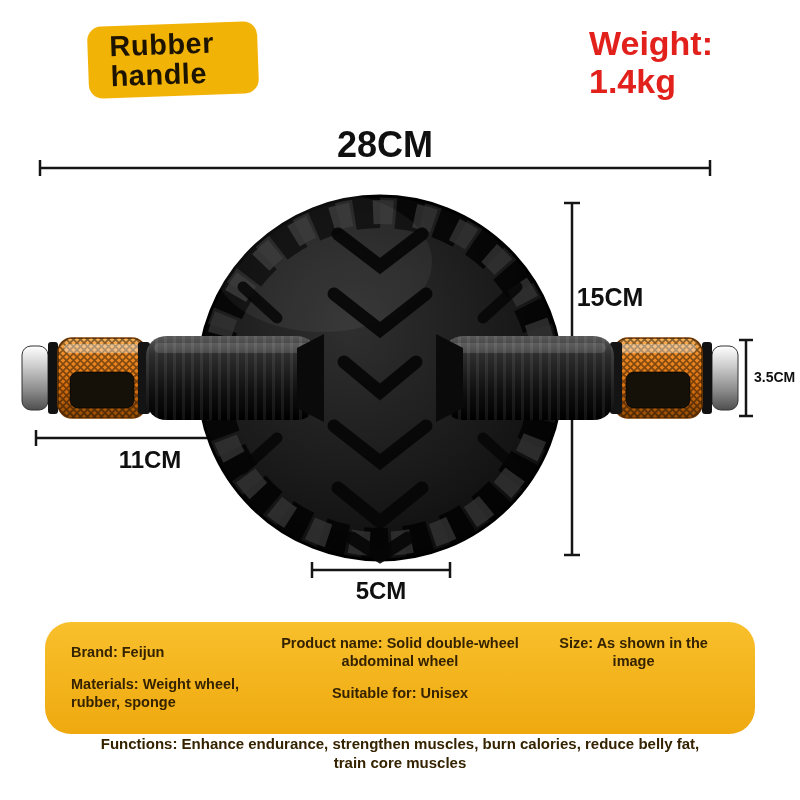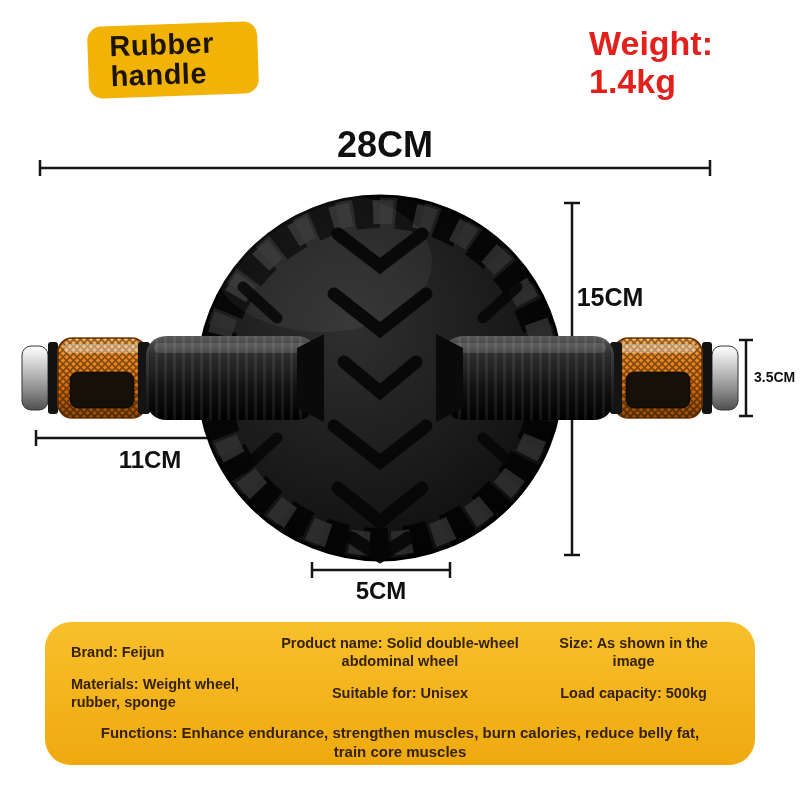--- a/index.html
+++ b/index.html
@@ -28,30 +28,30 @@
   #dim15{left:610px;top:283px;transform:translateX(-50%);font-size:25px;}
   #dim11{left:150px;top:446px;transform:translateX(-50%);font-size:24px;}
   #dim5{left:381px;top:577px;transform:translateX(-50%);font-size:24px;}
   #dim35{left:754px;top:369px;font-size:14px;}
 
   
   .art{left:0;top:0;}
 
   
   .panel{
-    left:45px;top:622px;width:710px;height:143px;
+    left:45px;top:622px;width:710px;height:112px;
     background:linear-gradient(180deg,#F8C02C,#EFA90F);
     border-radius:26px;color:#352300;font-weight:bold;box-sizing:border-box;
     padding:13px 26px 8px;display:flex;flex-direction:column;
   }
   .prow{display:grid;grid-template-columns:29% 42% 29%;align-items:center;}
   .prow .c{font-size:14.5px;line-height:1.22;}
   .c.center{text-align:center;}
   .c.left{text-align:left;}
-  .functions{text-align:center;font-size:15px;line-height:1.28;margin-top:11px;padding:0 26px;}
+  .functions{text-align:center;font-size:15px;line-height:1.28;margin-top:22px;padding:0 26px;}
 </style>
 </head>
 <body>
 
 <div class="abs badge">
   <div>Rubber</div>
   <div>handle</div>
 </div>
 
 <div class="abs weight">
@@ -168,16 +168,15 @@
 
 <div class="abs panel">
   <div class="prow">
     <div class="c left">Brand: Feijun</div>
     <div class="c center">Product name: Solid double-wheel abdominal wheel</div>
     <div class="c center">Size: As shown in the image</div>
   </div>
   <div class="prow" style="margin-top:6px;">
     <div class="c left">Materials: Weight wheel, rubber, sponge</div>
     <div class="c center">Suitable for: Unisex</div>
-    <div class="c center">Load capacity: 500kg</div>
   </div>
   <div class="functions">Functions: Enhance endurance, strengthen muscles, burn calories, reduce belly fat, train core muscles</div>
 </div>
 
 </body></html>

